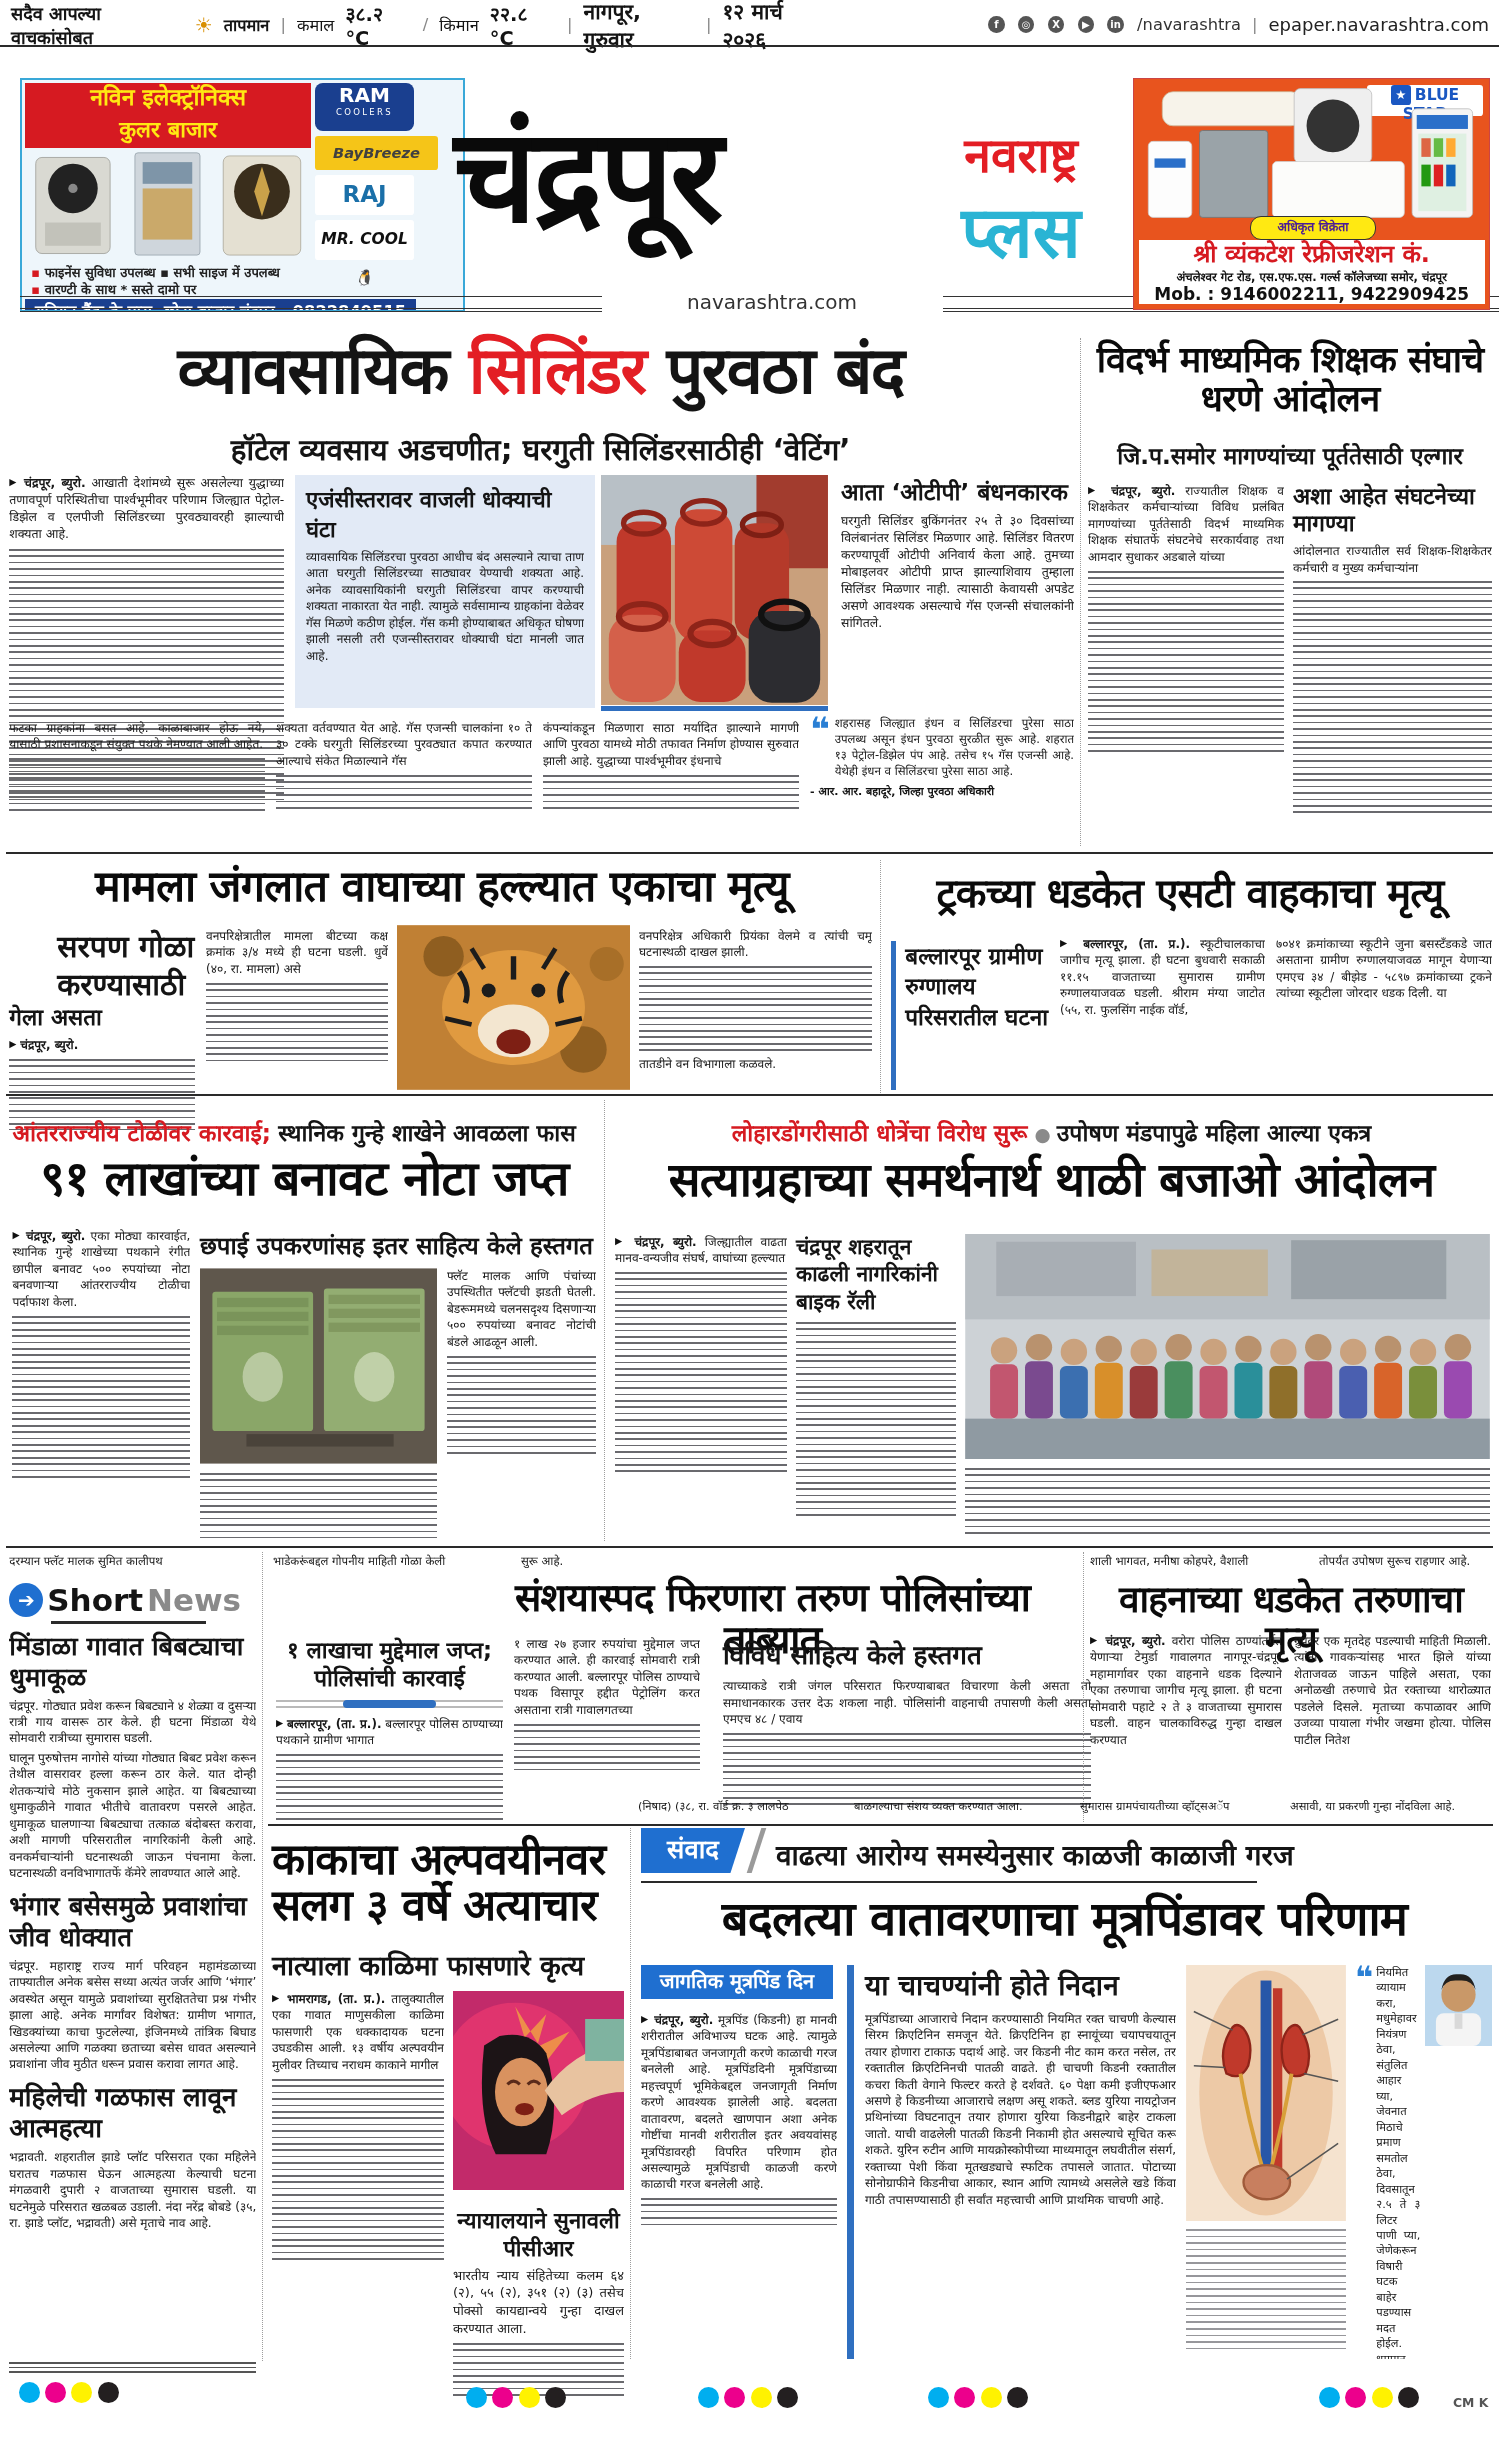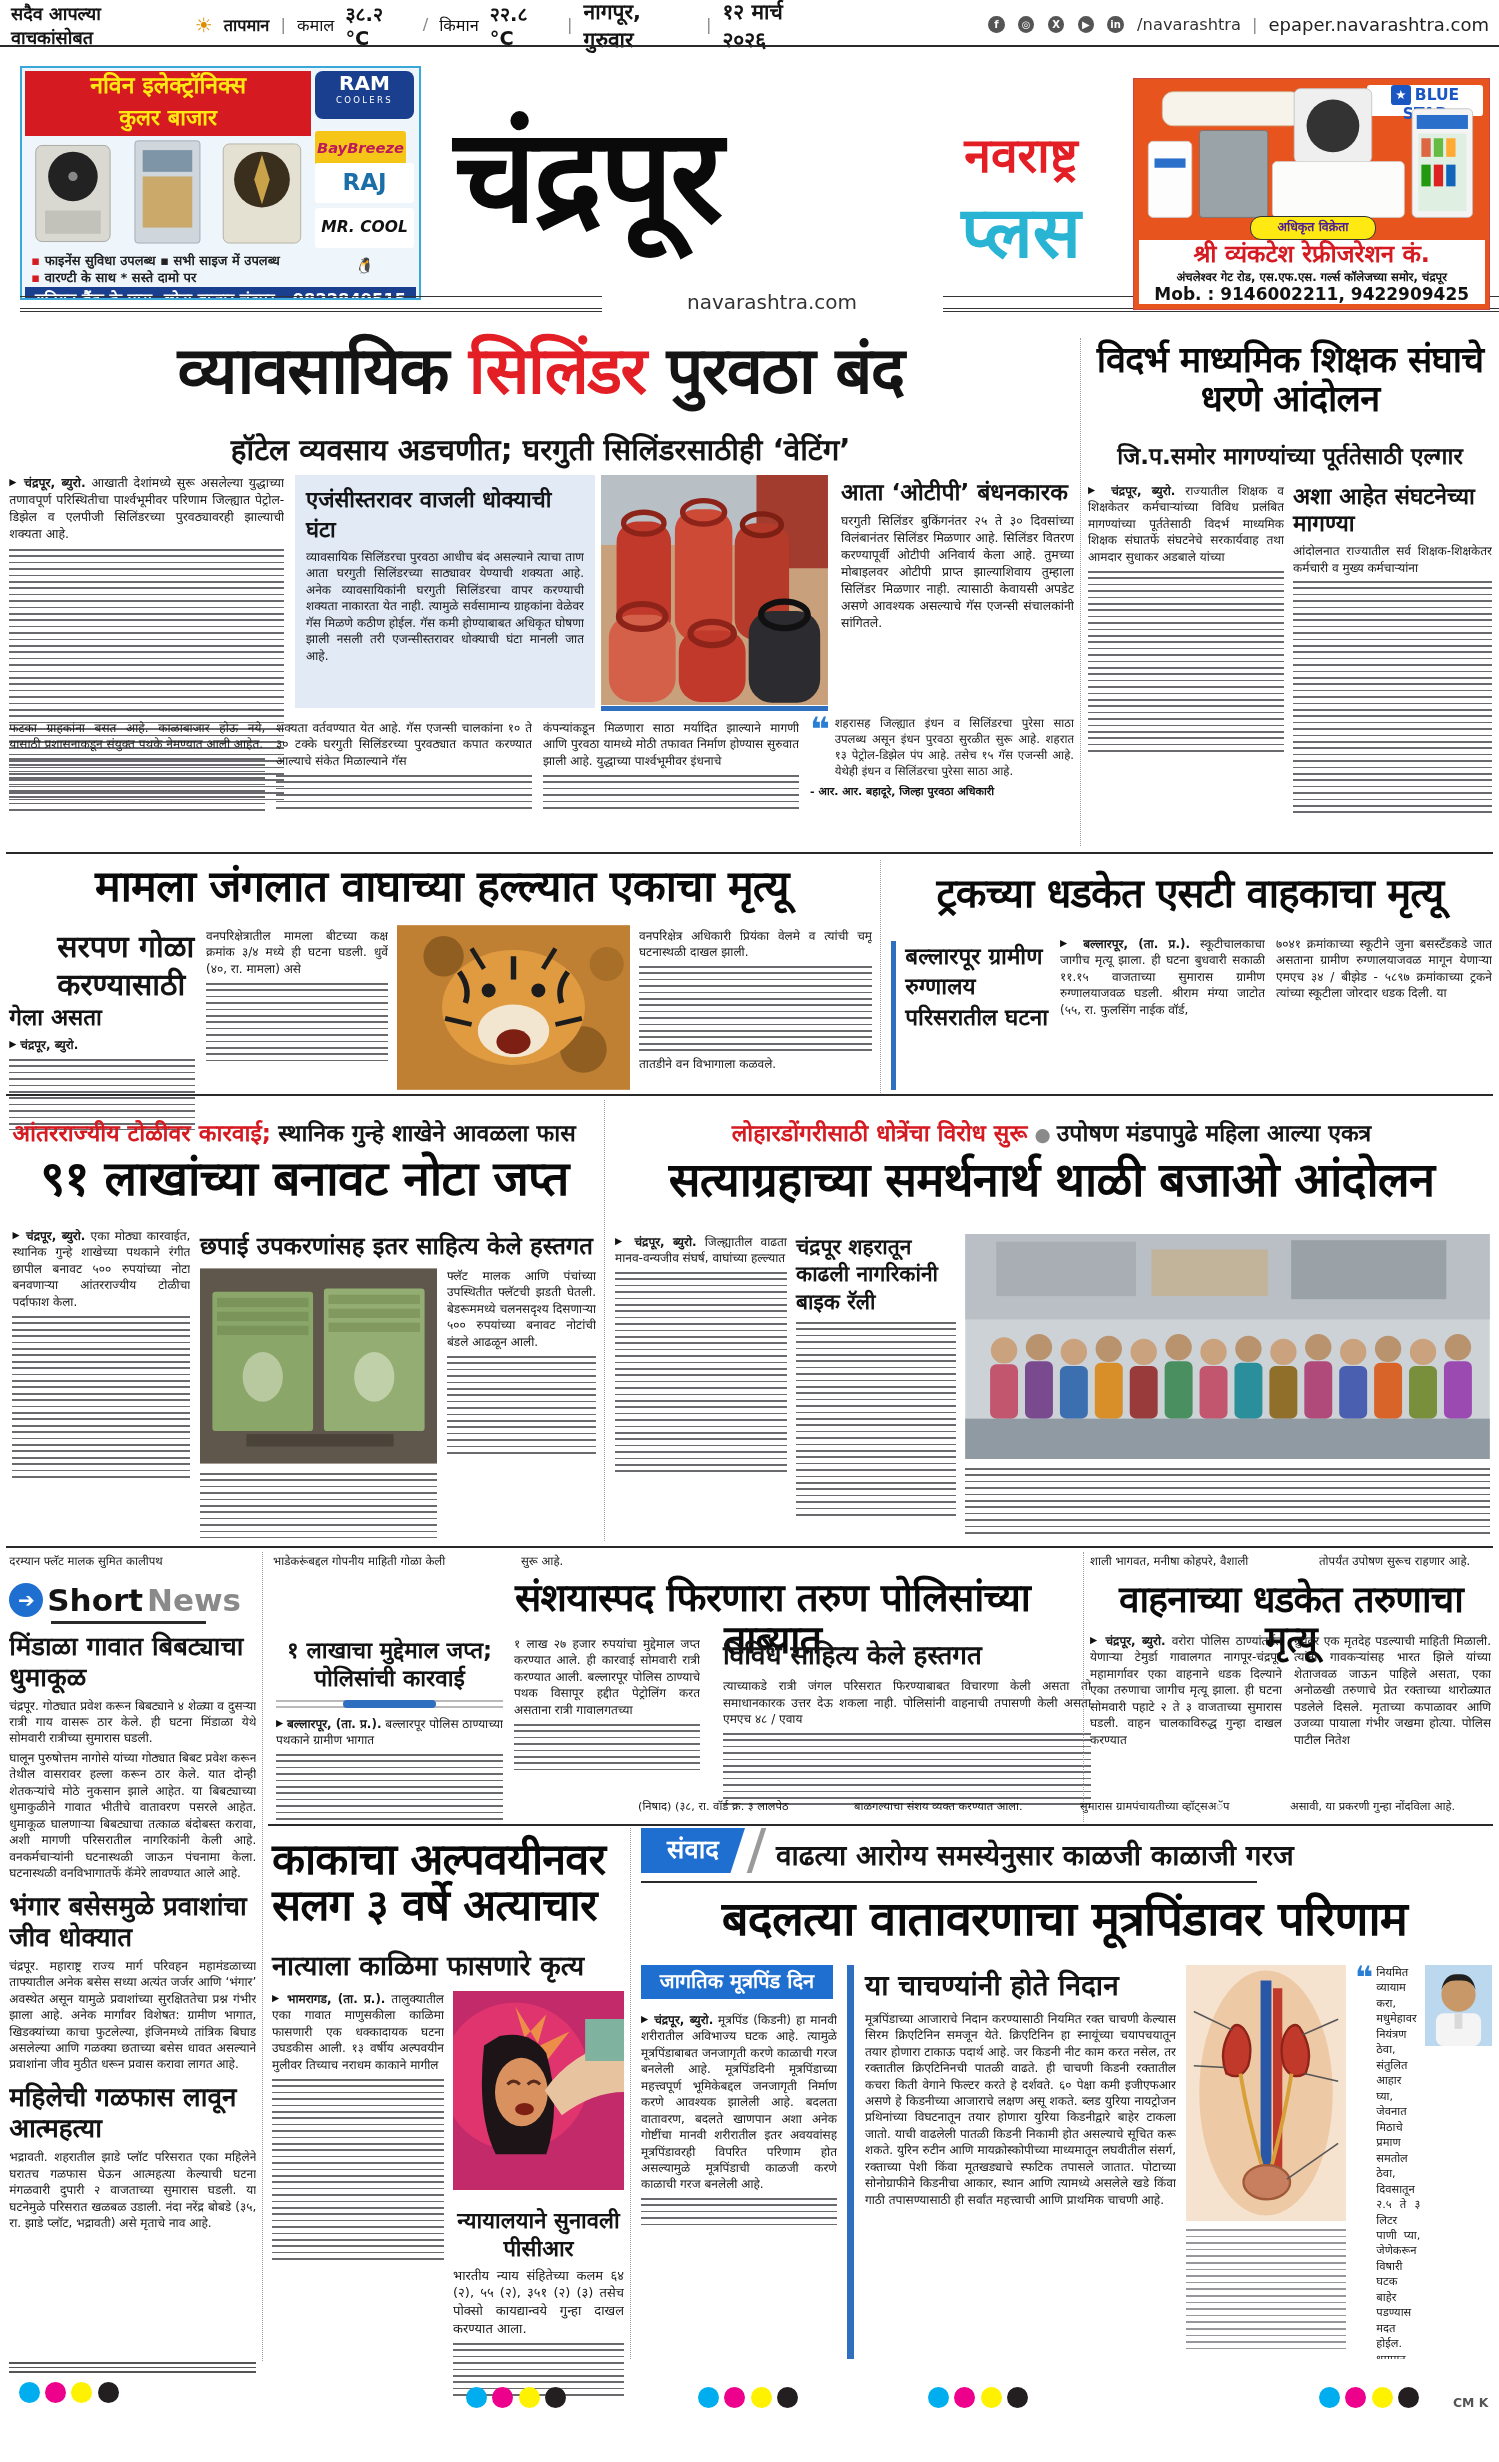--- a/index.html
+++ b/index.html
@@ -48,31 +48,31 @@
     <span class="sock">◎</span>
     <span class="sock">X</span>
     <span class="sock">▶</span>
     <span class="sock">in</span>
     <span style="color:#333;">/navarashtra</span>
     <span style="color:#888;">|</span>
     <span style="color:#222;font-size:18px;">epaper.navarashtra.com</span>
   </div>
   <div class="abs hr1" style="left:0;top:45px;width:1499px;height:1.6px;"></div>
 
-  <div class="abs" style="left:20px;top:66px;width:397px;height:230px;border:2.3px solid #39a8d8;background:#eef6fb;overflow:hidden;">
+  <div class="abs" style="left:20px;top:78px;width:397px;height:230px;border:2.3px solid #39a8d8;background:#eef6fb;overflow:hidden;padding-left:44px;">
     <div class="abs" style="left:3.1px;top:3.1px;width:286px;height:65px;background:#d61a21;color:#ffe912;text-align:center;font-weight:bold;">
       <div style="font-size:23px;line-height:1.3;">नविन इलेक्ट्रॉनिक्स</div>
       <div style="font-size:22px;">कुलर बाजार</div>
     </div>
 
     <div class="abs" style="left:293px;top:3.1px;width:99px;height:48px;background:#1a3f8f;border-radius:7.8px;color:#fff;text-align:center;">
       <div class="b" style="font-size:20px;line-height:1.2;">RAM</div>
       <div style="font-size:8.5px;letter-spacing:2.3px;">COOLERS</div>
     </div>
-    <div class="abs" style="left:293px;top:56px;width:91px;height:34px;background:#f5c518;border-radius:3.1px;color:#be185d;text-align:center;font-weight:bold;font-size:14.7px;line-height:34px;font-style:italic;margin-top:7px;">
+    <div class="abs" style="left:293px;top:56px;width:123px;height:34px;background:#f5c518;border-radius:3.1px;color:#404040;text-align:center;font-weight:bold;font-size:14.7px;line-height:34px;font-style:italic;">
       <span>BayBreeze</span>
     </div>
     <div class="abs" style="left:293px;top:95px;width:99px;height:40px;background:#fff;border-radius:3.1px;color:#1a6fa8;text-align:center;font-weight:bold;font-size:23px;line-height:39px;">
       <span>RAJ</span>
     </div>
     <div class="abs" style="left:293px;top:140px;width:99px;height:40px;background:#fff;border-radius:3.1px;color:#111;text-align:center;font-weight:bold;font-size:15.5px;line-height:39px;font-style:italic;">
       <span>MR. COOL</span> <span>🐧</span>
     </div>
 
     <svg class="abs" style="left:6.2px;top:71px;" width="282" height="109" viewBox="0 0 364 140">

